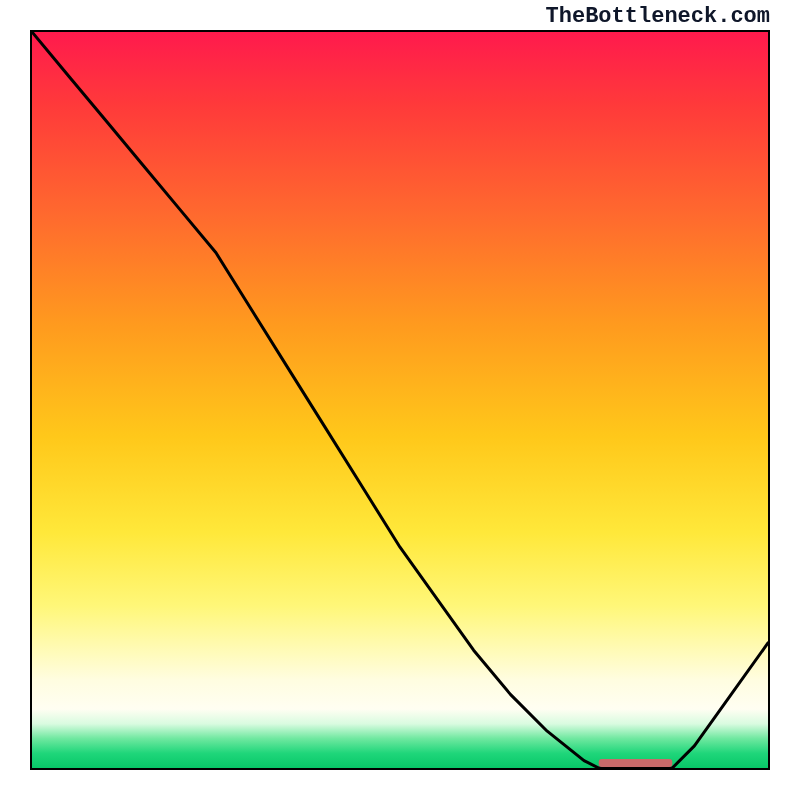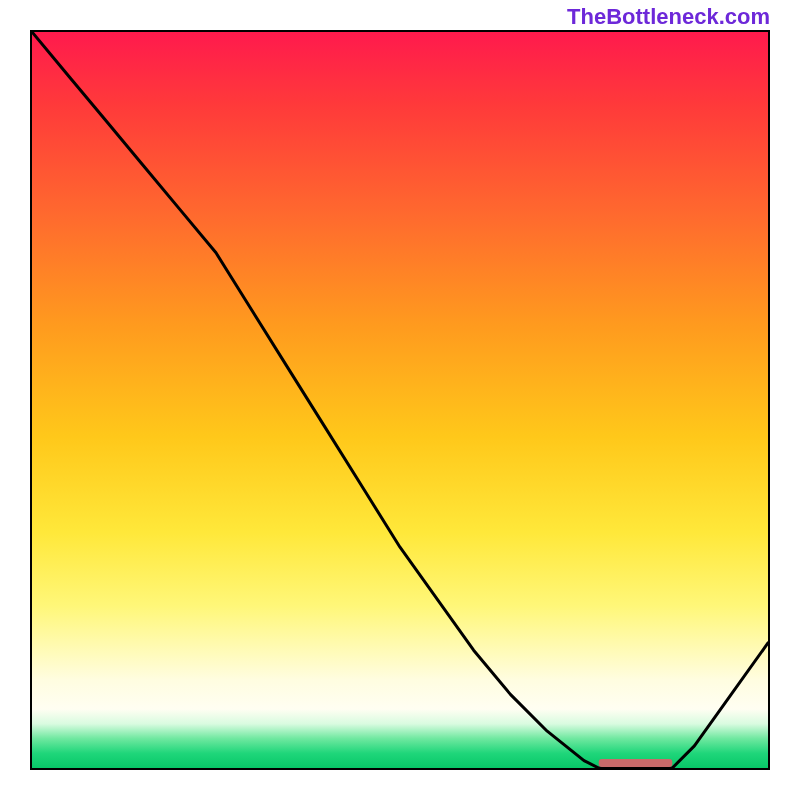--- a/index.html
+++ b/index.html
@@ -43,21 +43,22 @@
   .plot-area svg {
     position: absolute;
     left: 0; top: 0;
   }
   .watermark {
     position: absolute;
     top: 4px;
     right: 30px;
     font-size: 22px;
     font-weight: bold;
-    color: #6d28d9;
+    color: #0f172a;
+    font-family: Liberation Mono, monospace;
   }
 </style>
 </head>
 <body>
 
 <div class="frame">
   <div class="watermark">TheBottleneck.com</div>
   <div class="plot-area">
     <svg viewBox="0 0 736 736" width="736" height="736">
       <path d="M0.0 0.0 L36.8 44.2 L73.6 88.3 L110.4 132.5 L147.2 176.6 L184.0 220.8 L220.8 279.7 L257.6 338.6 L294.4 397.4 L331.2 456.3 L368.0 515.2 L404.8 566.7 L441.6 618.2 L478.4 662.4 L515.2 699.2 L552.0 728.6 L566.7 736.0 L588.8 736.0 L625.6 736.0 L640.3 736.0 L662.4 713.9 L699.2 662.4 L736.0 610.9 " stroke="#000" stroke-width="3" fill="none" stroke-linejoin="round" stroke-linecap="round"></path>

